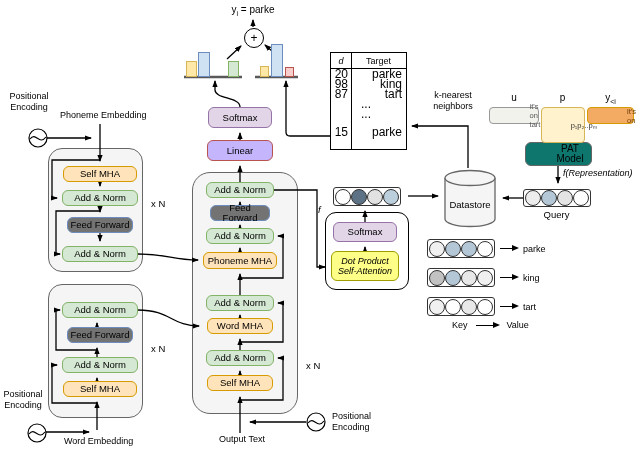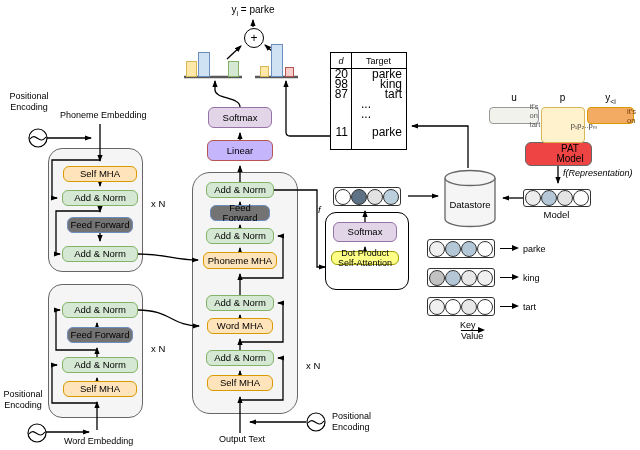--- a/index.html
+++ b/index.html
@@ -7,21 +7,21 @@
   svg.overlay{position:absolute;left:0;top:0;z-index:2;}
   .container{position:absolute;border:1.3px solid #666;border-radius:14px;background:#f5f5f5;z-index:1;box-sizing:border-box;}
   .fbox{position:absolute;border:1.3px solid #000;border-radius:11px;background:transparent;z-index:1;box-sizing:border-box;}
   .box{position:absolute;box-sizing:border-box;border:1.2px solid;border-radius:6px;display:flex;align-items:center;justify-content:center;font-size:9.5px;line-height:10px;text-align:center;z-index:3;background:#fff;}
   .green{background:#d5e8d4;border-color:#82b366;}
   .orange{background:#ffe3ba;border-color:#d79b00;}
   .blue{background:#737373;border-color:#6c8ebf;}
   .purple{background:#e1d5e7;border-color:#9673a6;}
   .redbox{background:#c4b5fd;border-color:#b85450;}
   .ybright{background:#fdff86;border-color:#9e9e00;}
-  .grayfill{background:#ef4444;border-color:#666;padding-left:23px;}
+  .grayfill{background:#0f766e;border-color:#666;padding-left:23px;}
   .lbl{position:absolute;font-size:9px;line-height:11px;z-index:3;}
   .small{font-size:7.5px;line-height:9px;}
   .ital{font-style:italic;}
   .ctr{text-align:center;}
   .strip{position:absolute;display:flex;align-items:center;background:#fff;border:1.8px solid #333;border-radius:3px;padding:0 1px;box-sizing:border-box;z-index:3;height:19px;}
   .circ{width:16px;height:16px;border-radius:50%;border:1.1px solid #333;box-sizing:border-box;flex:none;}
   .bar{position:absolute;bottom:0;box-sizing:border-box;border:1px solid;z-index:3;}
   .dotted{background-image:radial-gradient(rgba(120,90,0,.25) .8px, transparent .8px);background-size:3px 3px;}
   .chart{position:absolute;z-index:3;}
   .plus-circle{position:absolute;width:18px;height:18px;border:1.3px solid #000;border-radius:50%;background:#fff;display:flex;align-items:center;justify-content:center;font-size:12px;z-index:3;}
@@ -207,44 +207,45 @@
         </div>
         <div class="trow dots">
           <span class="c1"></span>
           <span class="c2">...</span>
         </div>
         <div class="trow dots">
           <span class="c1"></span>
           <span class="c2">...</span>
         </div>
         <div class="trow">
-          <span class="c1">11</span>
+          <span class="c1">15</span>
           <span class="c2">parke</span>
         </div>
       </div>
   </div>
+  <div class="lbl ctr" style="left:424px;top:90px;width:58px;">k-nearest neighbors</div>
 
   <div class="lbl ital" style="left:318px;top:204px;font-size:9.5px;">f</div>
   <div class="strip" style="left:333px;top:187px;">
       <span class="circ" style="background: rgb(255, 255, 255);"></span>
       <span class="circ" style="background: rgb(93, 115, 133);"></span>
       <span class="circ" style="background: rgb(226, 226, 226);"></span>
       <span class="circ" style="background: rgb(188, 207, 220);"></span>
     </div>
   <div class="box purple" style="left:333px;top:222px;width:64px;height:20px;">Softmax</div>
-  <div class="box ybright" style="left:331px;top:251px;width:68px;height:14px;font-size:9px;">Dot Product Self-Attention</div>
+  <div class="box ybright" style="left:331px;top:251px;width:68px;height:30px;font-size:9px;font-style:italic;">Dot Product Self-Attention</div>
 
   <div class="lbl ctr" style="left:445px;top:199px;width:50px;font-size:9.5px;">Datastore</div>
   <div class="strip" style="left:523px;top:189px;height:18px;">
       <span class="circ" style="background: rgb(237, 237, 237);"></span>
       <span class="circ" style="background: rgb(179, 199, 214);"></span>
       <span class="circ" style="background: rgb(228, 228, 228);"></span>
       <span class="circ" style="background: rgb(255, 255, 255);"></span>
     </div>
-  <div class="lbl ctr" style="left:523px;top:209px;width:67px;font-size:9.5px;">Model</div>
+  <div class="lbl ctr" style="left:523px;top:209px;width:67px;font-size:9.5px;">Query</div>
   <div class="lbl ital" style="left:563px;top:168px;width:78px;">f(Representation)</div>
   <div class="box grayfill" style="left:525px;top:142px;width:67px;height:24px;font-size:10px;">PAT Model</div>
 
   <div class="lbl ctr" style="left:489px;top:92px;width:50px;font-size:10px;">u</div>
   <div class="inbox" style="left:489px;top:107px;width:50px;height:17px;background:#f1f2ec;border-color:#999;">
     <span class="small" style="color:#555;">it's on tart</span>
   </div>
   <div class="lbl ctr" style="left:541px;top:92px;width:43px;font-size:10px;">p</div>
   <div class="inbox" style="left:541px;top:107px;width:43px;height:36px;background:#fff2cc;border-color:#d6b656;">
     <span class="small" style="color:#333;">p₁p₂..pₘ</span>
@@ -281,19 +282,19 @@
         <span class="strip2">
           <span class="circ" style="background: rgb(240, 240, 240);"></span>
           <span class="circ" style="background: rgb(255, 255, 255);"></span>
           <span class="circ" style="background: rgb(232, 232, 232);"></span>
           <span class="circ" style="background: rgb(255, 255, 255);"></span>
         </span>
         <span class="harrow"></span>
         <span class="llabel">tart</span>
       </div>
     </div>
-  <div style="position:absolute;left:452px;top:320px;z-index:3;display:flex;align-items:center;font-size:9px;flex-direction:column;">
+  <div style="position:absolute;left:452px;top:320px;z-index:3;display:flex;align-items:center;font-size:9px;">
     <span>Key</span>
     <span class="harrow" style="width:22px;margin-left:8px;"></span>
     <span style="margin-left:9px;">Value</span>
   </div>
 
 </div>
 
 </body></html>

